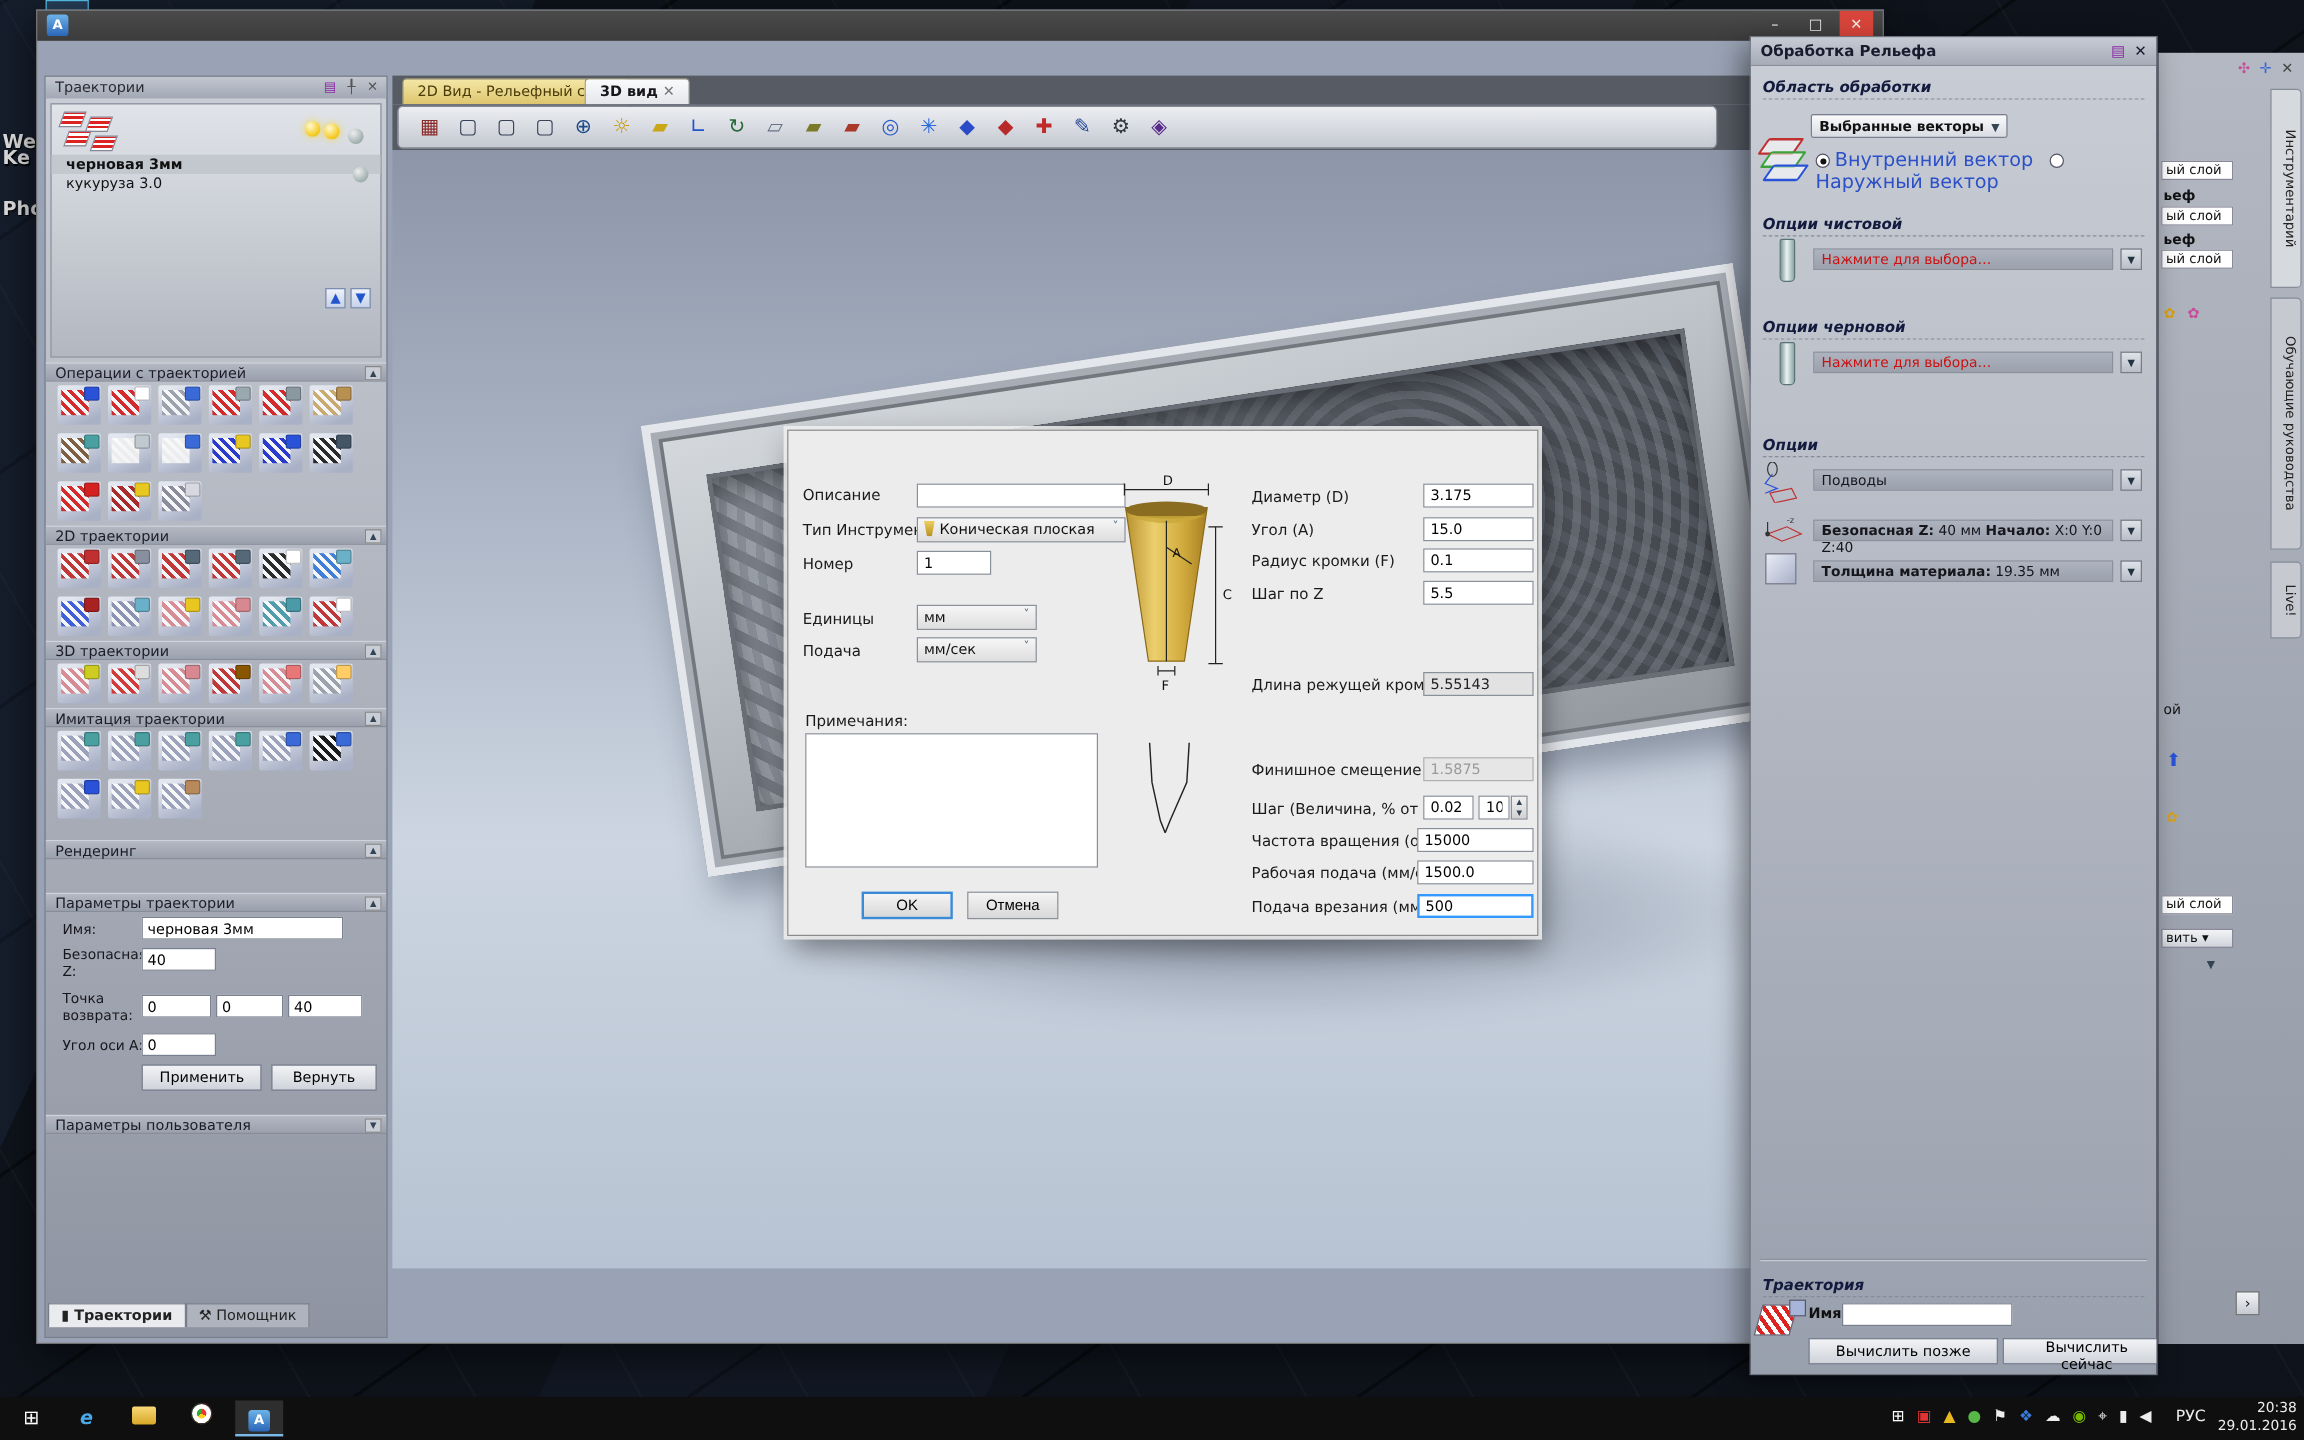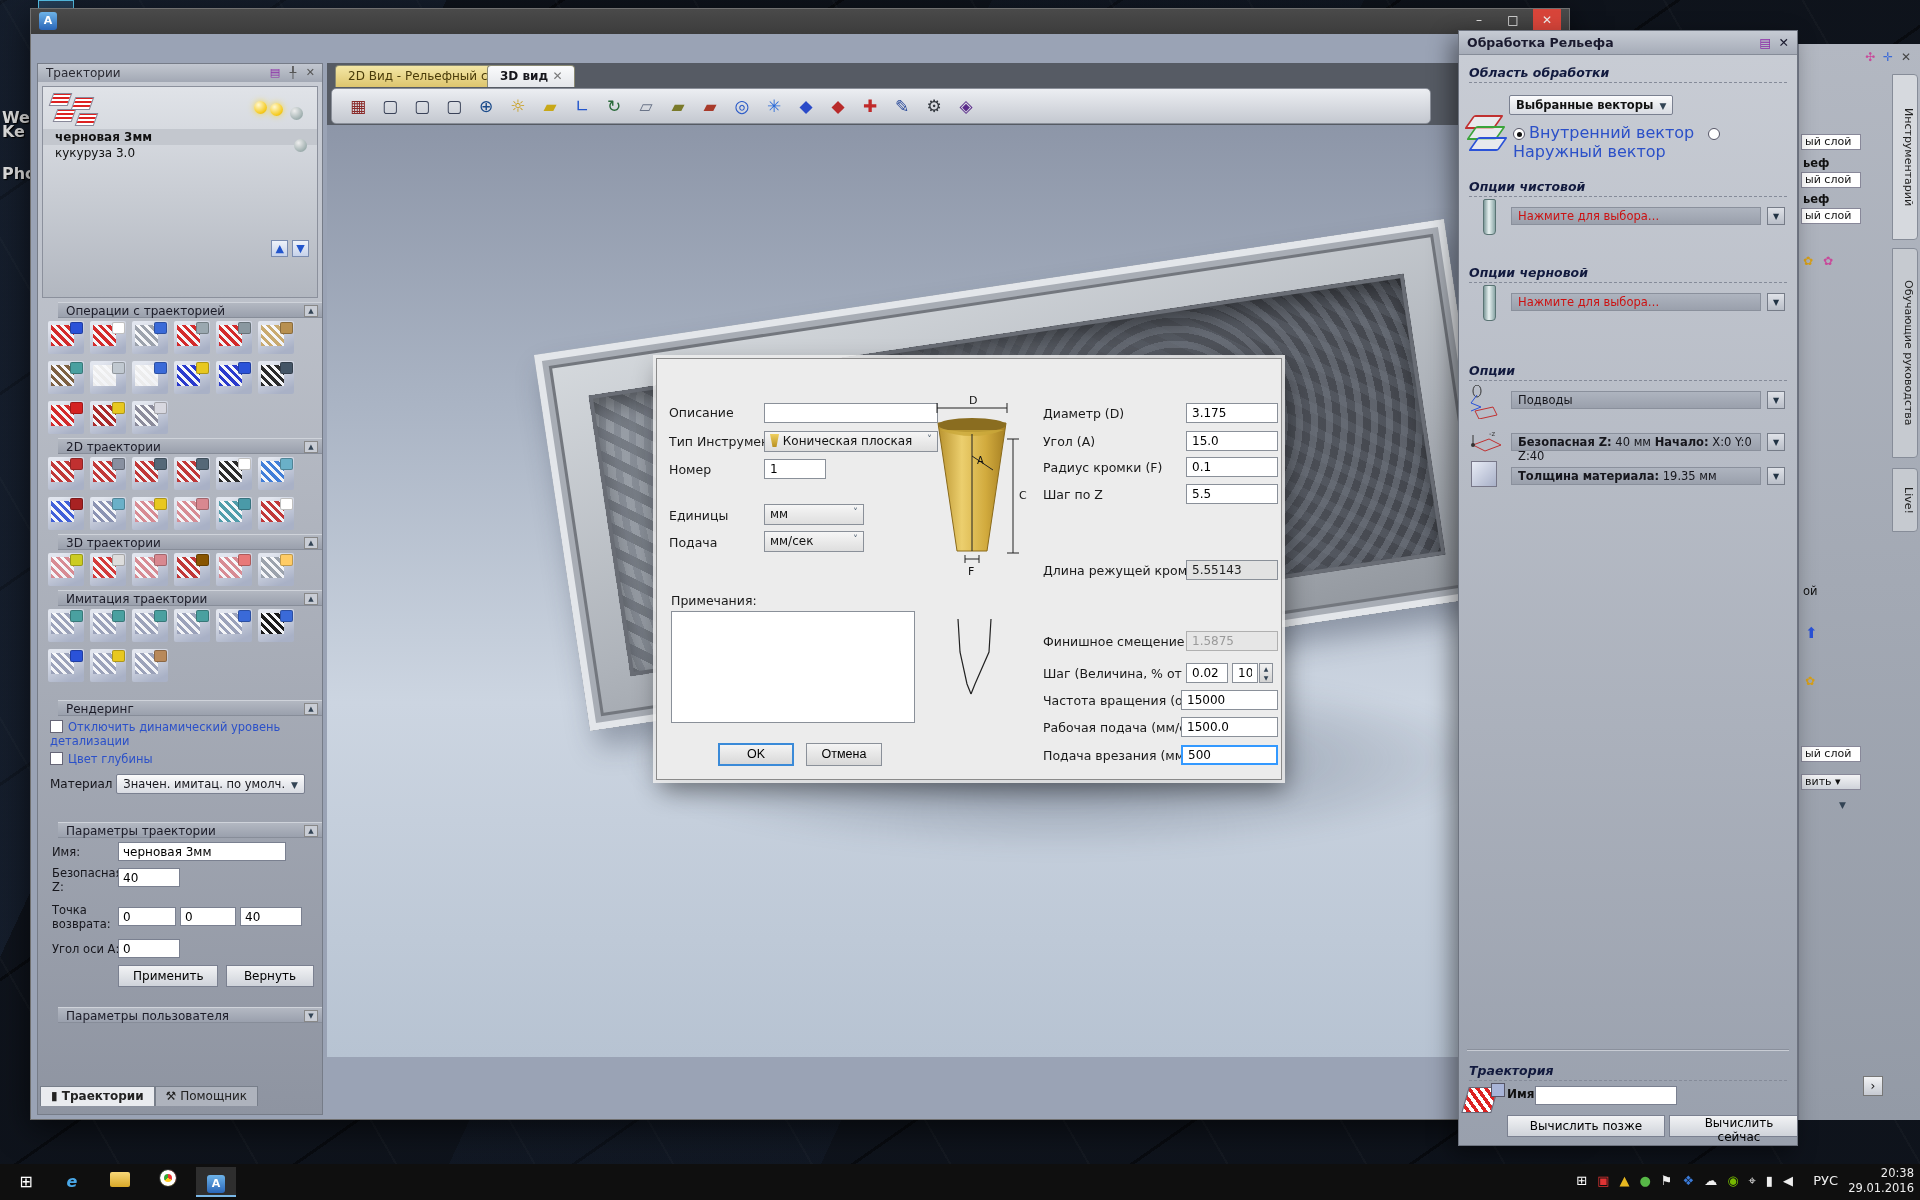--- a/index.html
+++ b/index.html
@@ -46,21 +46,21 @@
   .bulb { position:absolute; width:13px; height:13px; border-radius:50%;
     background:radial-gradient(circle at 35% 30%, #fff8d0, #f5c818 70%, #c89a10); box-shadow:0 0 6px #f5d84a; }
   .bulb.dim { background:radial-gradient(circle at 35% 30%, #eee, #9aa 75%); box-shadow:none; }
   .tprow1 { position:absolute; left:0; right:0; top:42px; height:16px; background:#c3c7ce;
     font-weight:bold; padding:1px 12px; font-size:12px; }
   .tprow2 { position:absolute; left:0; right:0; top:58px; height:16px; padding:1px 12px; font-size:12px; }
   .updown { position:absolute; right:8px; bottom:40px; }
   .updown b { display:inline-block; width:17px; height:17px; background:linear-gradient(#eef2fa,#c6d2ea);
     border:1px solid #7a8cb0; color:#2255cc; font-size:11px; text-align:center; line-height:16px; }
   .sechead { height:16px; background:linear-gradient(#b3b8c2,#9aa0ad); border-top:1px solid #cfd3da;
-    border-bottom:1px solid #878d99; padding:1px 8px; font-size:12px; color:#1c1c28; position:relative;margin-left:20px; }
+    border-bottom:1px solid #878d99; padding:1px 8px; font-size:12px; color:#1c1c28; position:relative; }
   .sechead .tri { position:absolute; right:4px; top:2px; width:14px; height:12px; background:#c9cdd5;
     border:1px solid #888; font-size:7px; color:#345; text-align:center; line-height:11px; }
   .tilerow { padding:3px 0 3px 10px; height:40px; }
   .tile { display:inline-block; position:relative; width:36px; height:33px; margin-right:6px;
     background:linear-gradient(155deg,#e2e6ef 15%,#a9b1c6 85%); border-radius:2px; }
   .tile .st { position:absolute; left:3px; top:4px; right:10px; bottom:8px; opacity:.95; }
   .tile .bd { position:absolute; right:1px; top:1px; width:13px; height:12px; border-radius:2px; border:1px solid rgba(0,0,0,.25); }
   #rendersec label { display:block; margin:4px 0 0 12px; font-size:11.5px; color:#2b50c8; }
   .cbox { display:inline-block; width:13px; height:13px; background:#fff; border:1px solid #667;
     vertical-align:-2px; margin-right:5px; }
@@ -237,28 +237,20 @@
       <div class="tilerow"><div class="tile"><i class="st" style="background: repeating-linear-gradient(45deg, rgb(58, 90, 216) 0px, rgb(58, 90, 216) 3px, rgba(255, 255, 255, 0.85) 3px, rgba(255, 255, 255, 0.85) 6px);"></i><i class="bd" style="background: rgb(168, 34, 34);"></i></div><div class="tile"><i class="st" style="background: repeating-linear-gradient(45deg, rgb(136, 144, 176) 0px, rgb(136, 144, 176) 3px, rgba(255, 255, 255, 0.85) 3px, rgba(255, 255, 255, 0.85) 6px);"></i><i class="bd" style="background: rgb(106, 176, 200);"></i></div><div class="tile"><i class="st" style="background: repeating-linear-gradient(45deg, rgb(216, 136, 144) 0px, rgb(216, 136, 144) 3px, rgba(255, 255, 255, 0.85) 3px, rgba(255, 255, 255, 0.85) 6px);"></i><i class="bd" style="background: rgb(232, 200, 32);"></i></div><div class="tile"><i class="st" style="background: repeating-linear-gradient(45deg, rgb(216, 136, 144) 0px, rgb(216, 136, 144) 3px, rgba(255, 255, 255, 0.85) 3px, rgba(255, 255, 255, 0.85) 6px);"></i><i class="bd" style="background: rgb(216, 136, 144);"></i></div><div class="tile"><i class="st" style="background: repeating-linear-gradient(45deg, rgb(74, 154, 168) 0px, rgb(74, 154, 168) 3px, rgba(255, 255, 255, 0.85) 3px, rgba(255, 255, 255, 0.85) 6px);"></i><i class="bd" style="background: rgb(74, 154, 168);"></i></div><div class="tile"><i class="st" style="background: repeating-linear-gradient(45deg, rgb(192, 48, 48) 0px, rgb(192, 48, 48) 3px, rgba(255, 255, 255, 0.85) 3px, rgba(255, 255, 255, 0.85) 6px);"></i><i class="bd" style="background: rgb(255, 255, 255);"></i></div></div>
 
       <div class="sechead"><span>3D траектории</span><span class="tri">▲</span></div>
       <div class="tilerow"><div class="tile"><i class="st" style="background: repeating-linear-gradient(45deg, rgb(216, 136, 144) 0px, rgb(216, 136, 144) 3px, rgba(255, 255, 255, 0.85) 3px, rgba(255, 255, 255, 0.85) 6px);"></i><i class="bd" style="background: rgb(204, 204, 34);"></i></div><div class="tile"><i class="st" style="background: repeating-linear-gradient(45deg, rgb(212, 51, 51) 0px, rgb(212, 51, 51) 3px, rgba(255, 255, 255, 0.85) 3px, rgba(255, 255, 255, 0.85) 6px);"></i><i class="bd" style="background: rgb(221, 221, 221);"></i></div><div class="tile"><i class="st" style="background: repeating-linear-gradient(45deg, rgb(216, 136, 144) 0px, rgb(216, 136, 144) 3px, rgba(255, 255, 255, 0.85) 3px, rgba(255, 255, 255, 0.85) 6px);"></i><i class="bd" style="background: rgb(216, 136, 144);"></i></div><div class="tile"><i class="st" style="background: repeating-linear-gradient(45deg, rgb(192, 48, 48) 0px, rgb(192, 48, 48) 3px, rgba(255, 255, 255, 0.85) 3px, rgba(255, 255, 255, 0.85) 6px);"></i><i class="bd" style="background: rgb(136, 85, 0);"></i></div><div class="tile"><i class="st" style="background: repeating-linear-gradient(45deg, rgb(216, 136, 144) 0px, rgb(216, 136, 144) 3px, rgba(255, 255, 255, 0.85) 3px, rgba(255, 255, 255, 0.85) 6px);"></i><i class="bd" style="background: rgb(232, 120, 120);"></i></div><div class="tile"><i class="st" style="background: repeating-linear-gradient(45deg, rgb(153, 160, 170) 0px, rgb(153, 160, 170) 3px, rgba(255, 255, 255, 0.85) 3px, rgba(255, 255, 255, 0.85) 6px);"></i><i class="bd" style="background: rgb(255, 204, 102);"></i></div></div>
 
       <div class="sechead"><span>Имитация траектории</span><span class="tri">▲</span></div>
       <div class="tilerow"><div class="tile"><i class="st" style="background: repeating-linear-gradient(45deg, rgb(153, 160, 184) 0px, rgb(153, 160, 184) 3px, rgba(255, 255, 255, 0.85) 3px, rgba(255, 255, 255, 0.85) 6px);"></i><i class="bd" style="background: rgb(74, 160, 160);"></i></div><div class="tile"><i class="st" style="background: repeating-linear-gradient(45deg, rgb(153, 160, 184) 0px, rgb(153, 160, 184) 3px, rgba(255, 255, 255, 0.85) 3px, rgba(255, 255, 255, 0.85) 6px);"></i><i class="bd" style="background: rgb(74, 160, 160);"></i></div><div class="tile"><i class="st" style="background: repeating-linear-gradient(45deg, rgb(153, 160, 184) 0px, rgb(153, 160, 184) 3px, rgba(255, 255, 255, 0.85) 3px, rgba(255, 255, 255, 0.85) 6px);"></i><i class="bd" style="background: rgb(74, 160, 160);"></i></div><div class="tile"><i class="st" style="background: repeating-linear-gradient(45deg, rgb(153, 160, 184) 0px, rgb(153, 160, 184) 3px, rgba(255, 255, 255, 0.85) 3px, rgba(255, 255, 255, 0.85) 6px);"></i><i class="bd" style="background: rgb(74, 160, 160);"></i></div><div class="tile"><i class="st" style="background: repeating-linear-gradient(45deg, rgb(153, 160, 184) 0px, rgb(153, 160, 184) 3px, rgba(255, 255, 255, 0.85) 3px, rgba(255, 255, 255, 0.85) 6px);"></i><i class="bd" style="background: rgb(58, 106, 216);"></i></div><div class="tile"><i class="st" style="background: repeating-linear-gradient(45deg, rgb(17, 17, 17) 0px, rgb(17, 17, 17) 3px, rgba(255, 255, 255, 0.85) 3px, rgba(255, 255, 255, 0.85) 6px);"></i><i class="bd" style="background: rgb(58, 106, 216);"></i></div></div>
       <div class="tilerow"><div class="tile"><i class="st" style="background: repeating-linear-gradient(45deg, rgb(153, 160, 184) 0px, rgb(153, 160, 184) 3px, rgba(255, 255, 255, 0.85) 3px, rgba(255, 255, 255, 0.85) 6px);"></i><i class="bd" style="background: rgb(42, 82, 216);"></i></div><div class="tile"><i class="st" style="background: repeating-linear-gradient(45deg, rgb(153, 160, 184) 0px, rgb(153, 160, 184) 3px, rgba(255, 255, 255, 0.85) 3px, rgba(255, 255, 255, 0.85) 6px);"></i><i class="bd" style="background: rgb(232, 200, 32);"></i></div><div class="tile"><i class="st" style="background: repeating-linear-gradient(45deg, rgb(153, 160, 184) 0px, rgb(153, 160, 184) 3px, rgba(255, 255, 255, 0.85) 3px, rgba(255, 255, 255, 0.85) 6px);"></i><i class="bd" style="background: rgb(184, 137, 90);"></i></div></div>
 
       <div class="sechead" style="margin-top:14px;"><span>Рендеринг</span><span class="tri">▲</span></div>
-      <div id="rendersec">
-        <label><span class="cbox"></span><span>Отключить динамический уровень детализации</span></label>
-        <label><span class="cbox"></span><span>Цвет глубины</span></label>
-        <div class="matrow">
-          <span>Материал</span>
-          <span class="ddl"><span>Значен. имитац. по умолч.</span><span class="ar">▼</span></span>
-        </div>
-      </div>
 
       <div class="sechead" style="margin-top:28px;"><span>Параметры траектории</span><span class="tri">▲</span></div>
       <div class="prow"><span>Имя:</span>
         <input class="pinput" style="position: absolute; left: 66px; top: -3px; width: 168px;" value="черновая 3мм">
       </div>
       <div class="prow" style="height:30px;"><span style="display:inline-block;width:60px;">Безопасная Z:</span>
         <input class="pinput" style="position: absolute; left: 66px; top: 2px; width: 62px;" value="40">
       </div>
       <div class="prow" style="height:32px;"><span style="display:inline-block;width:60px;">Точка возврата:</span>
         <input class="pinput" style="position: absolute; left: 66px; top: 4px; width: 58px;" value="0">

